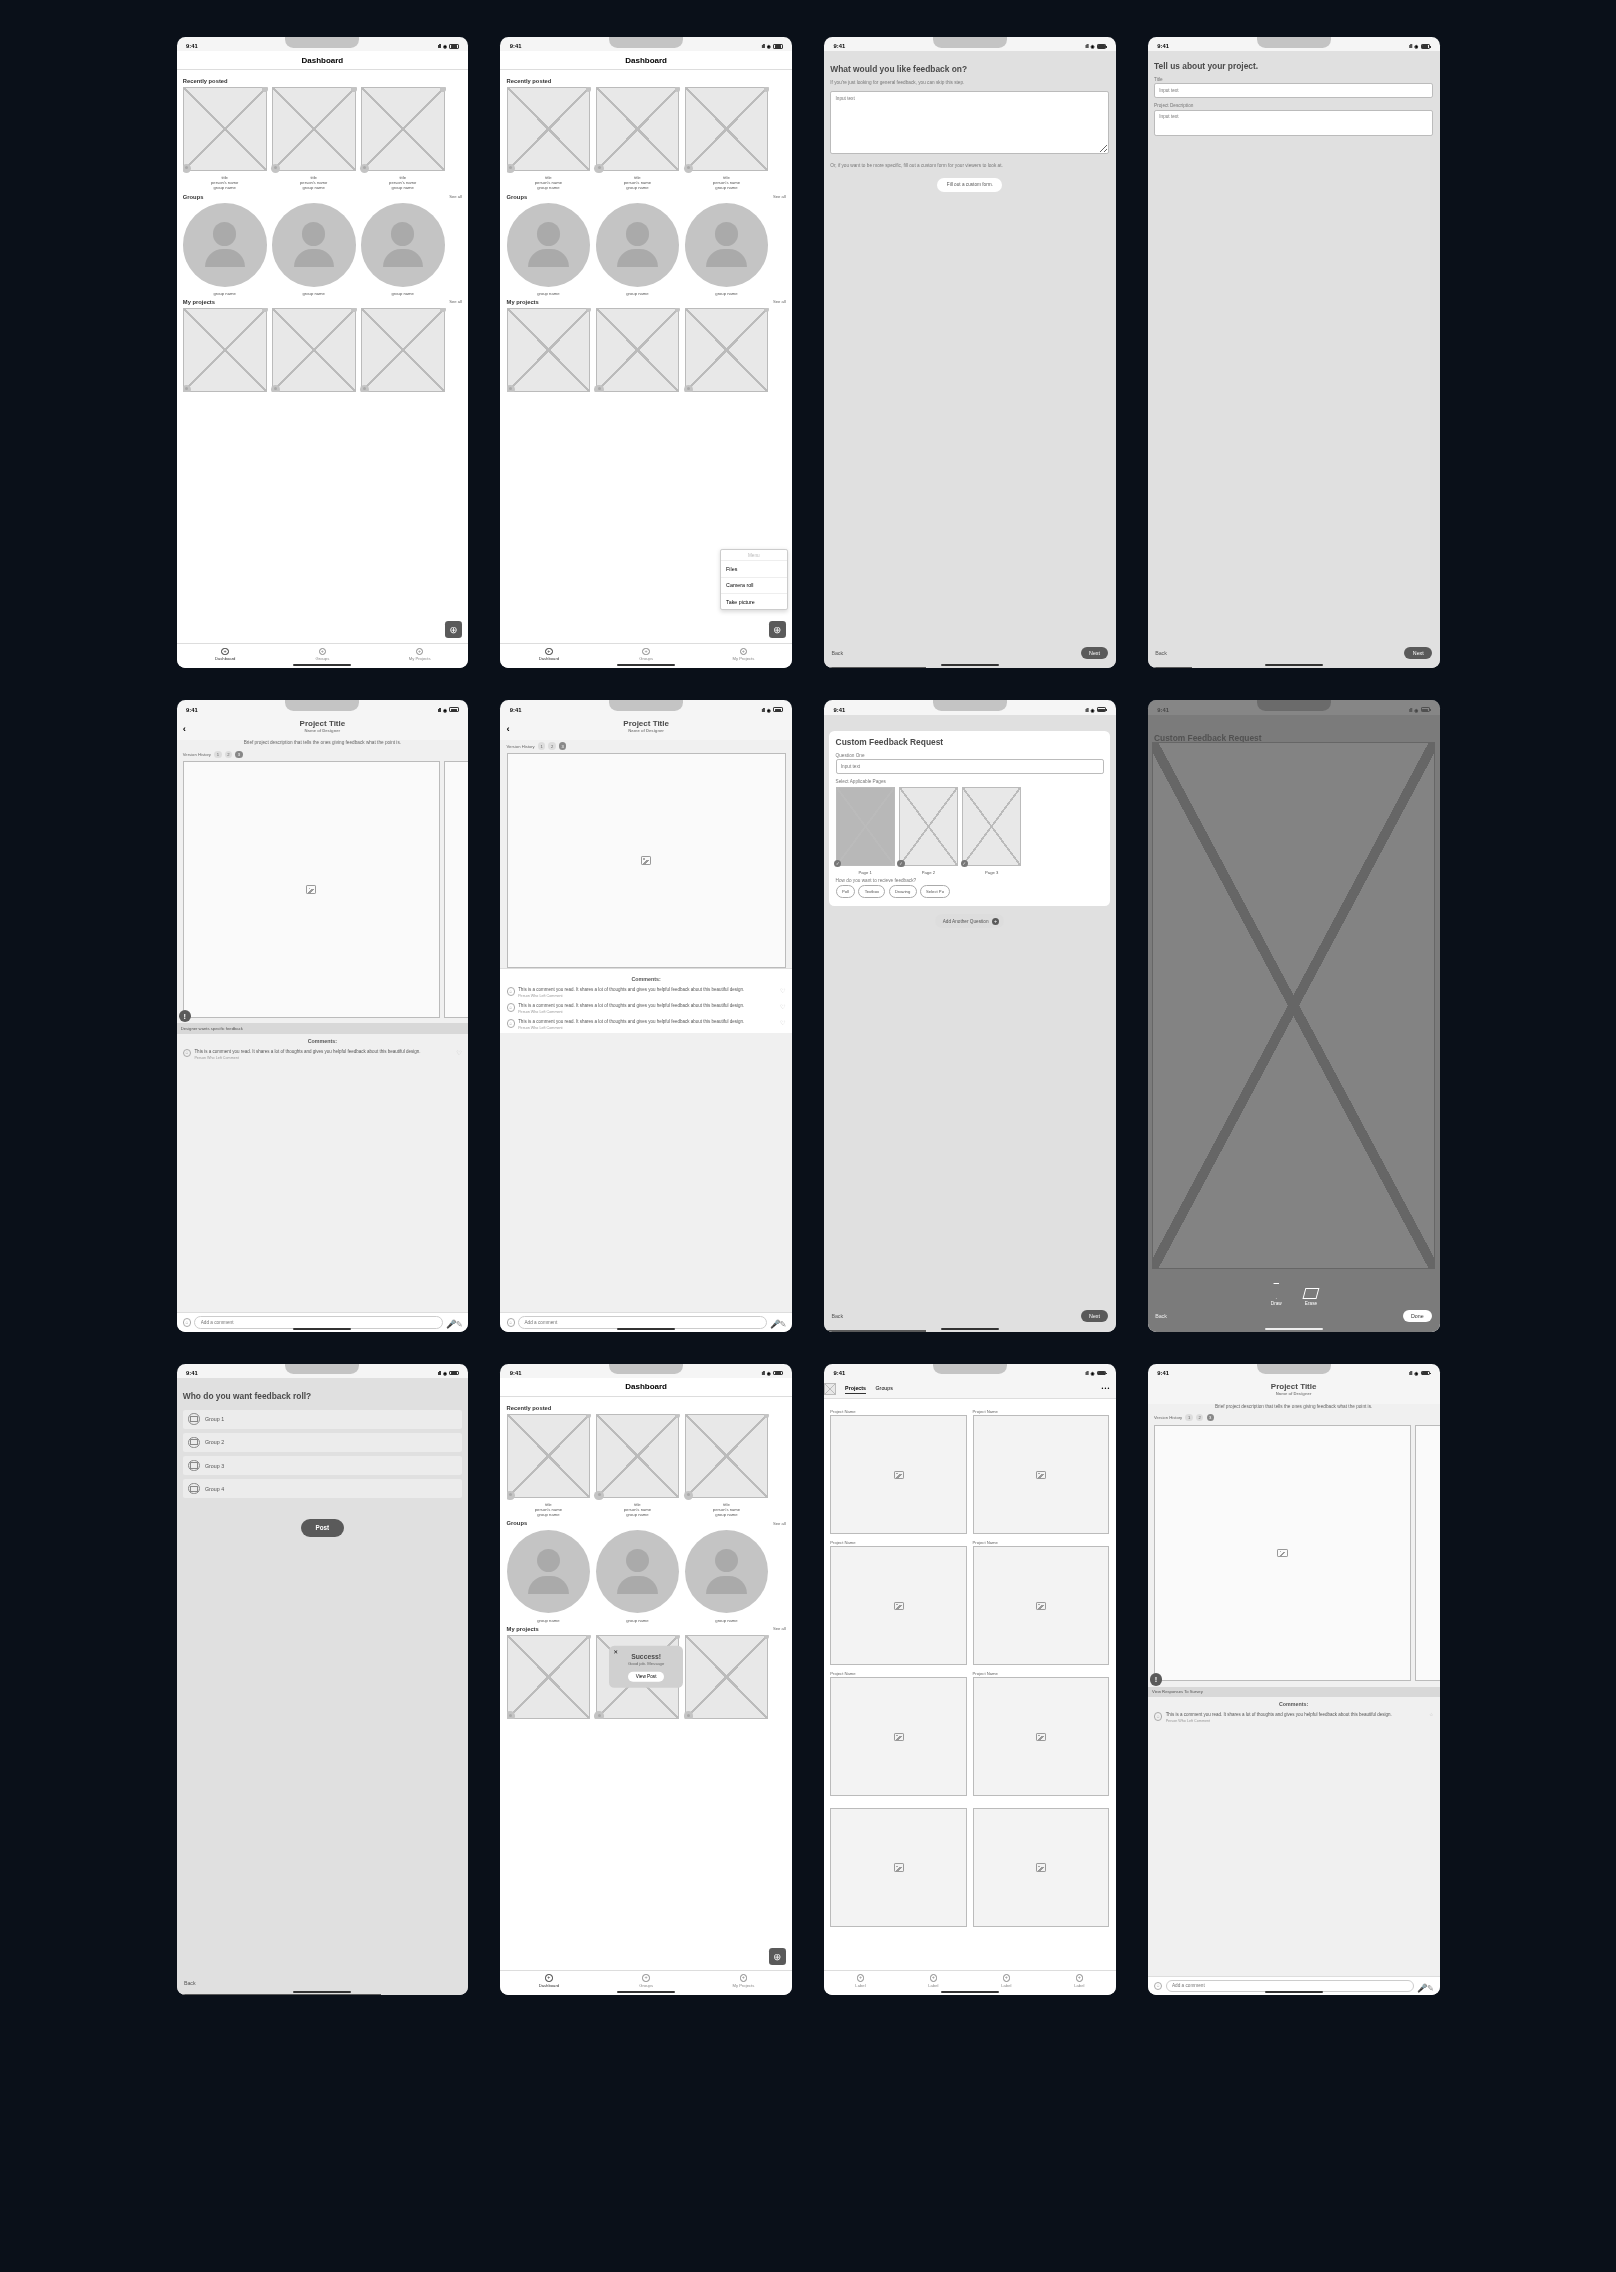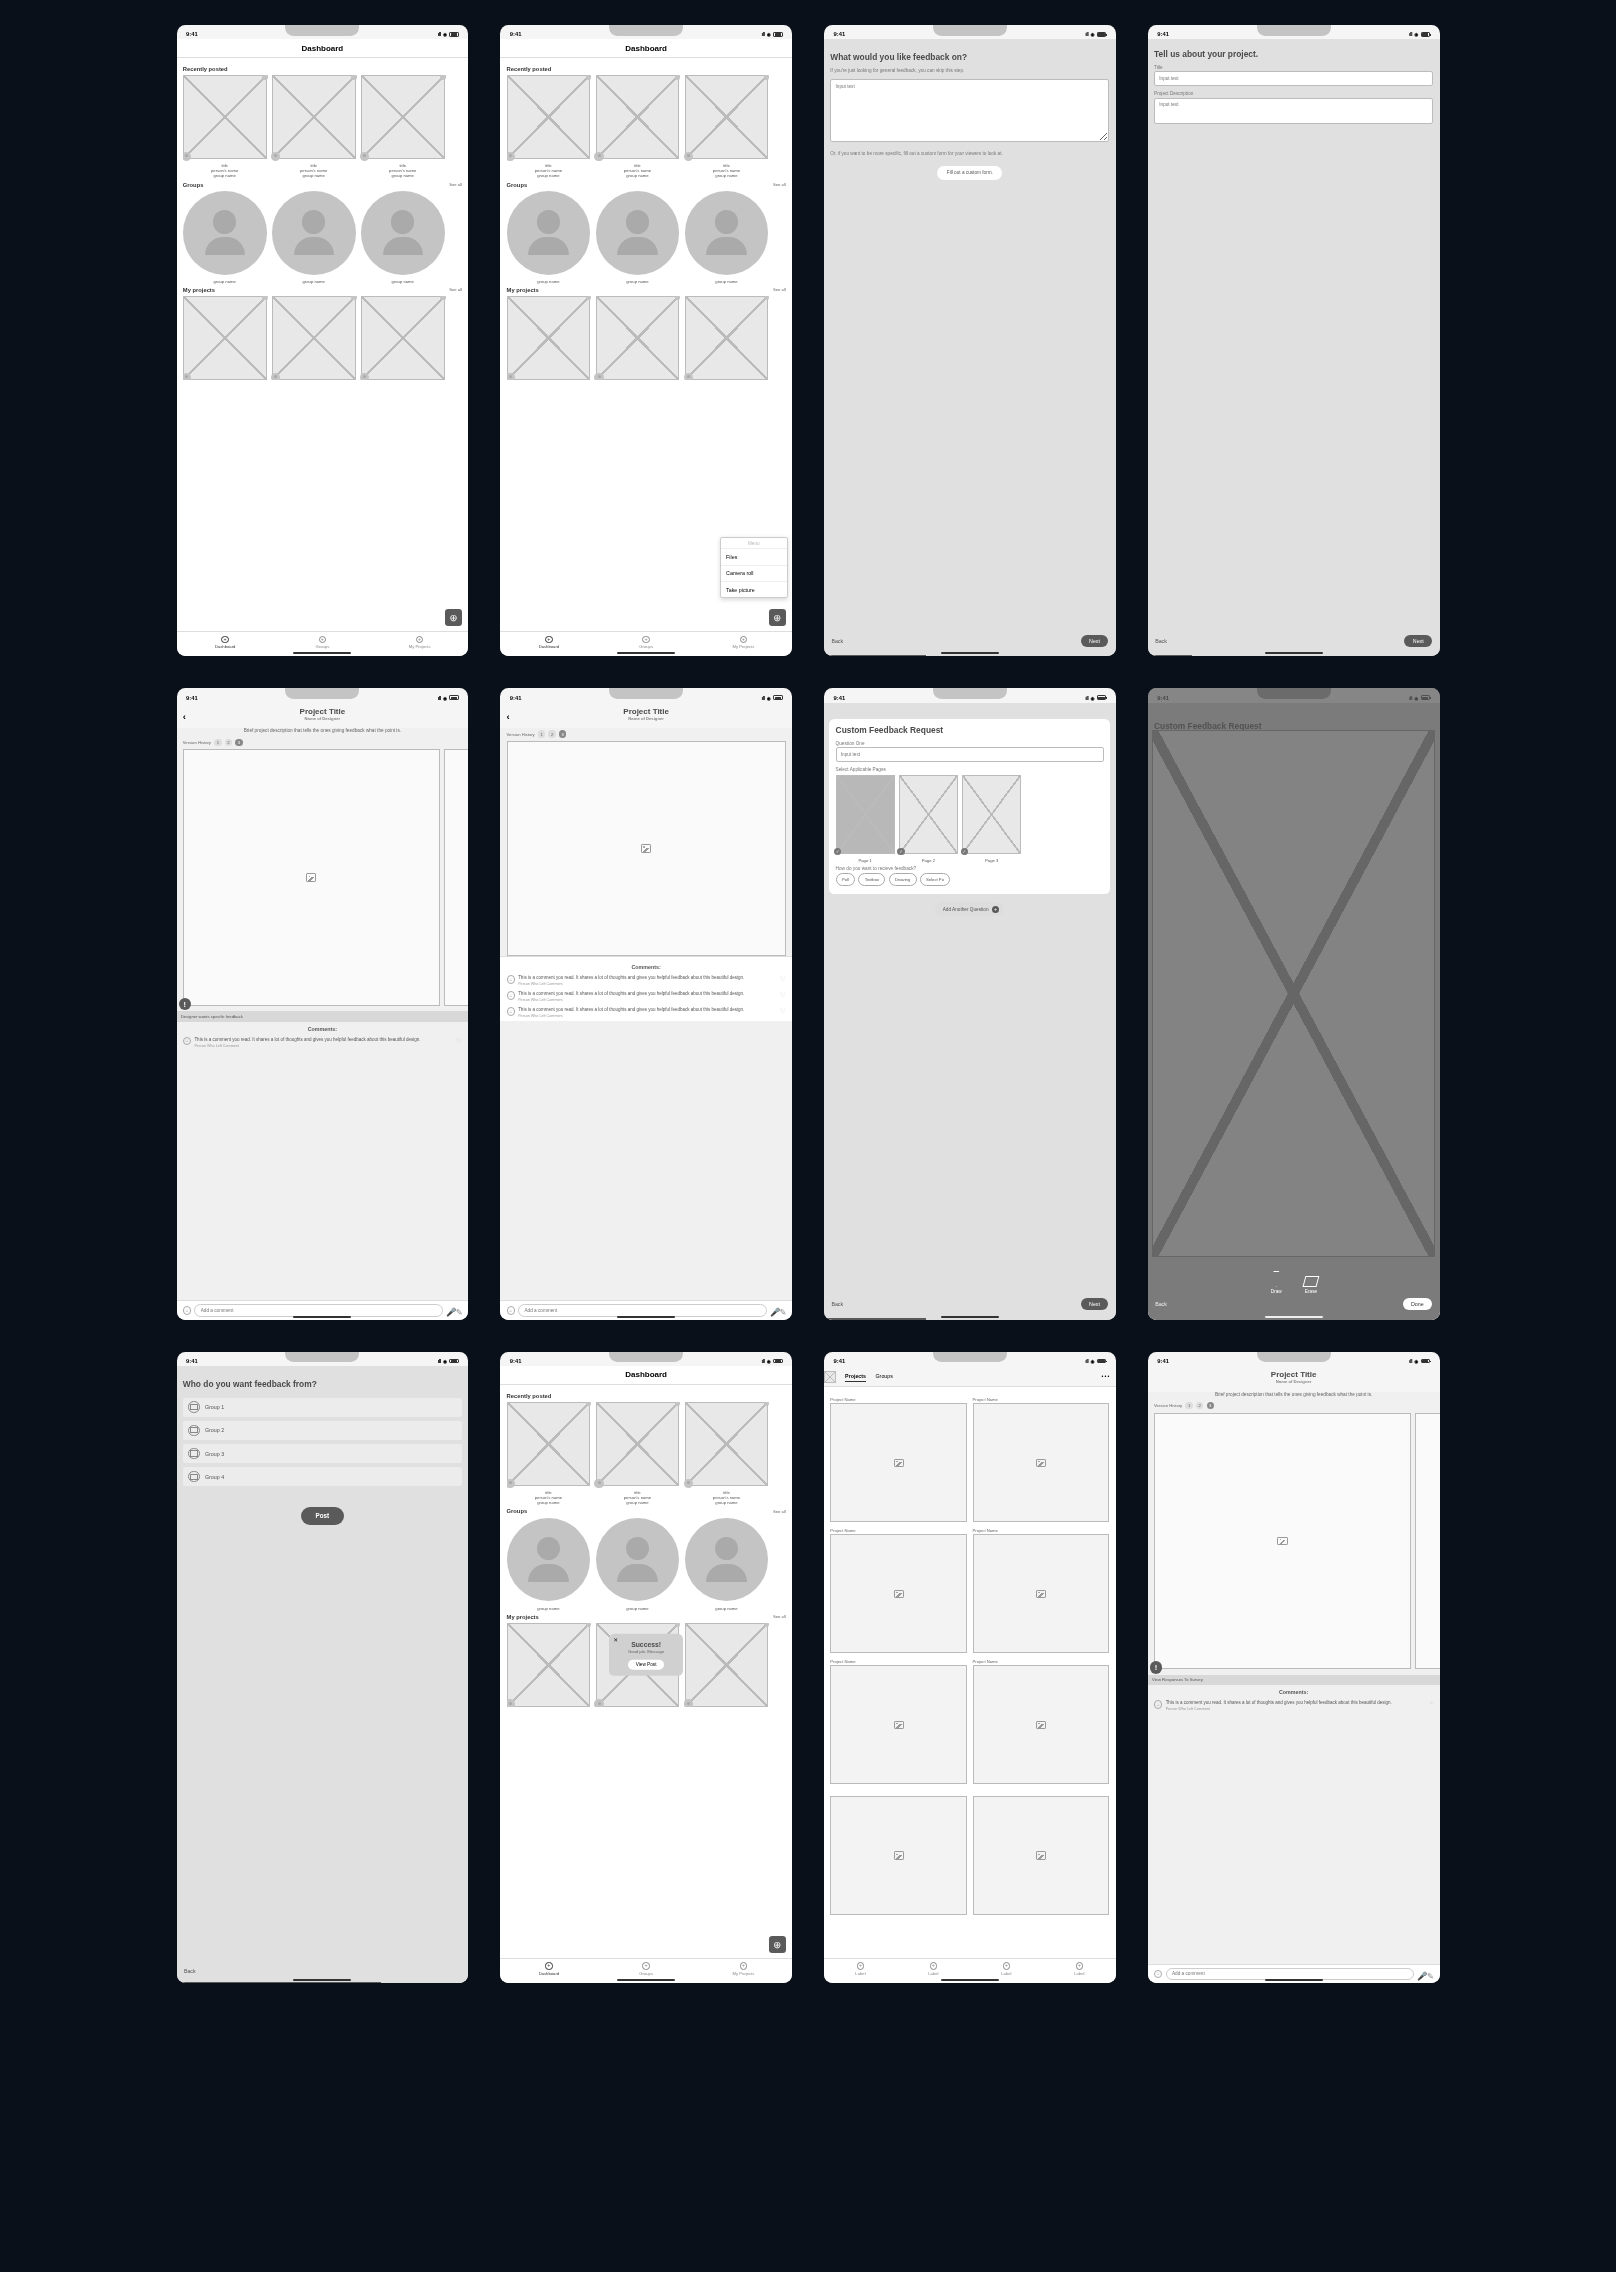--- a/index.html
+++ b/index.html
@@ -1,17 +1,17 @@
 <!DOCTYPE html>
 <html style="font-size:8.4px"><head>
 <meta charset="utf-8">
 <style>
   * { box-sizing: border-box; margin: 0; padding: 0; font-family: -apple-system, BlinkMacSystemFont, sans-serif; }
   body { background:#0a1019; padding:25px; }
-  .grid { display:grid; grid-template-columns:repeat(4,1fr); gap:32px; max-width:1263px; margin:0 auto; }
+  .grid { display:grid; grid-template-columns:repeat(4,1fr); gap:32px; max-width:1263px; margin:12px auto; }
   .phone { background:#f5f5f5; border-radius:8.4px; overflow:hidden; aspect-ratio:390/844; position:relative; display:flex; flex-direction:column; }
   .notch { position:absolute; top:0; left:50%; transform:translateX(-50%); width:74px; height:10.5px; background:#c4c4c4; border-radius:0 0 8.4px 8.4px; z-index:10; }
   .status { display:flex; justify-content:space-between; align-items:center; padding:6.3px 9.5px 2.1px; font-size:5.8px; font-weight:600; }
   .status-icons { display:flex; gap:2.1px; align-items:center; }
   .sig, .wifi, .batt { display:inline-block; }
   .sig::before { content:"ıll"; font-weight:900; letter-spacing:-0.5px; }
   .wifi::before { content:"◉"; font-size:4.7px; }
   .batt { width:9.5px; height:4.7px; border:0.5px solid #333; border-radius:1.1px; position:relative; }
   .batt::after { content:""; position:absolute; right:-1.1px; top:1.1px; width:0.5px; height:1.6px; background:#333; }
   .batt::before { content:""; position:absolute; left:0.5px; top:0.5px; width:6.3px; height:2.6px; background:#333; border-radius:0.5px; }
@@ -603,21 +603,21 @@
   <div class="notch"></div>
   <div class="status">
         <span>9:41</span>
         <span class="status-icons">
           <span class="sig"></span>
           <span class="wifi"></span>
           <span class="batt"></span>
         </span>
       </div>
   <div class="content gray">
-    <div class="h2">Who do you want feedback from?</div>
+    <div class="h2">Who do you want feedback roll?</div>
     <div class="grp-list">
       <div class="grp-row">
             <span class="grp-ic"></span>
             <span>Group 1</span>
           </div>
       <div class="grp-row">
             <span class="grp-ic"></span>
             <span>Group 2</span>
           </div>
       <div class="grp-row">

